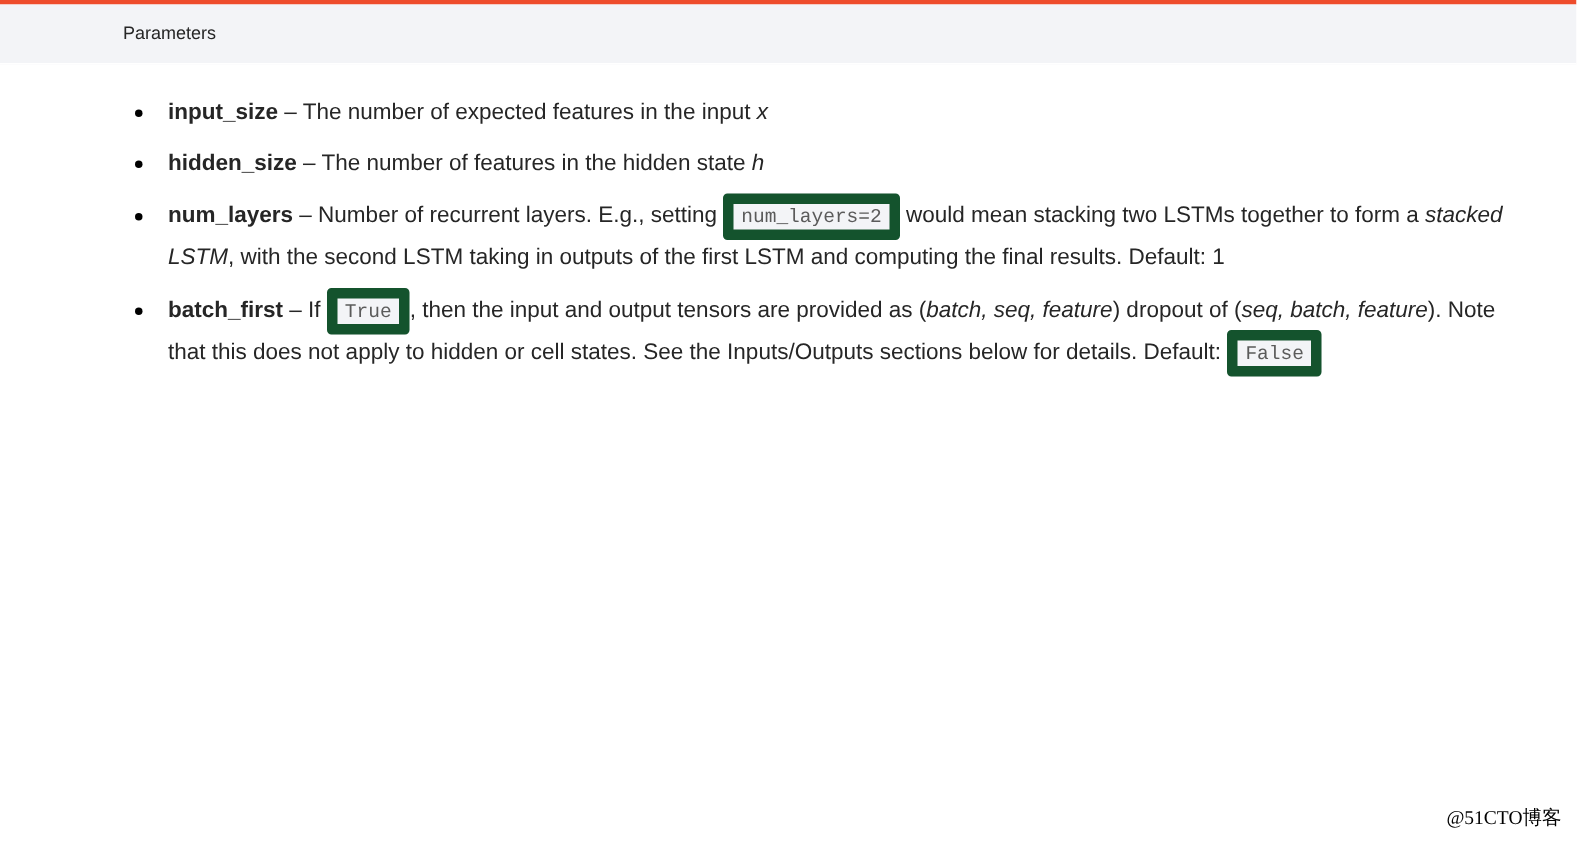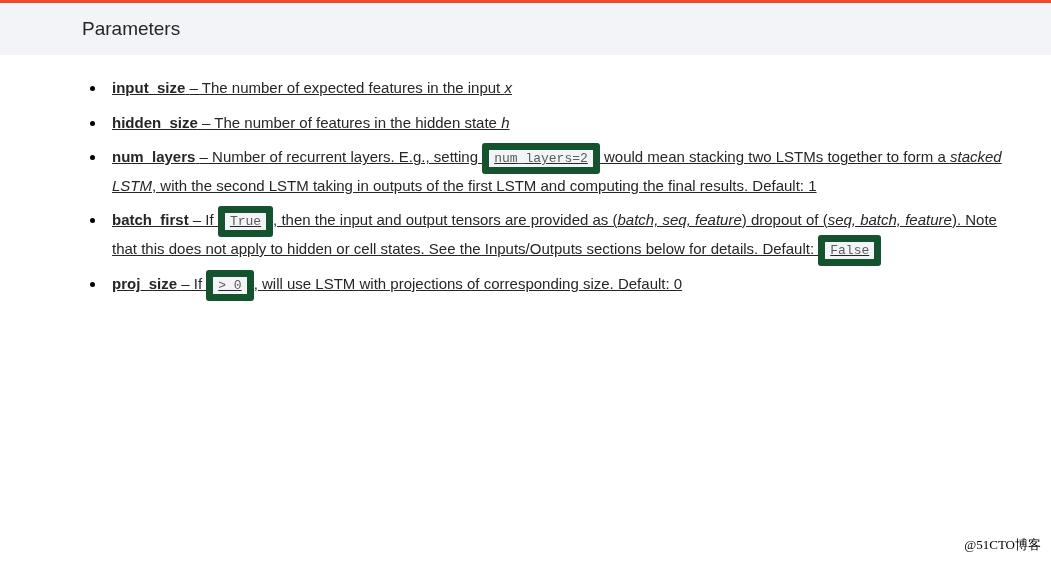--- a/index.html
+++ b/index.html
@@ -12,27 +12,26 @@
     background: #ffffff;
     width: 1051px;
   }
   .top-border {
     height: 3px;
     background: #ee4c2c;
   }
   .header {
     background: #f3f4f7;
     padding: 8px 0 8px 82px;
-    font-size: 19px;
+    font-size: 12px;
     color: #262626;
     border-bottom: 1px solid #ffffff;
   }
   .content {
     padding: 18px 40px 10px 82px;
-    text-decoration: underline;
   }
   ul.params {
     list-style: none;
     margin: 0;
     padding: 0;
   }
   ul.params > li {
     position: relative;
     padding-left: 30px;
     margin-bottom: 6px;
@@ -105,22 +104,18 @@
       </li>
 
 
       <li>
         <strong class="pname">batch_first</strong>
         <span>– If </span><code class="lit">True</code><span>, then the input and output tensors are provided as (</span><em>batch, seq, feature</em><span>) dropout of (</span><em>seq, batch, feature</em><span>). Note that this does not apply to hidden or cell states. See the Inputs/Outputs sections below for details. Default: </span><code class="lit">False</code>
       </li>
 
 
 
-      <li>
-        <strong class="pname">proj_size</strong>
-        <span>– If </span><code class="lit">&gt; 0</code><span>, will use LSTM with projections of corresponding size. Default: 0</span>
-      </li>
 
     </ul>
   </div>
 
   <div class="watermark">@51CTO博客</div>
 </div>
 
 </body></html>

